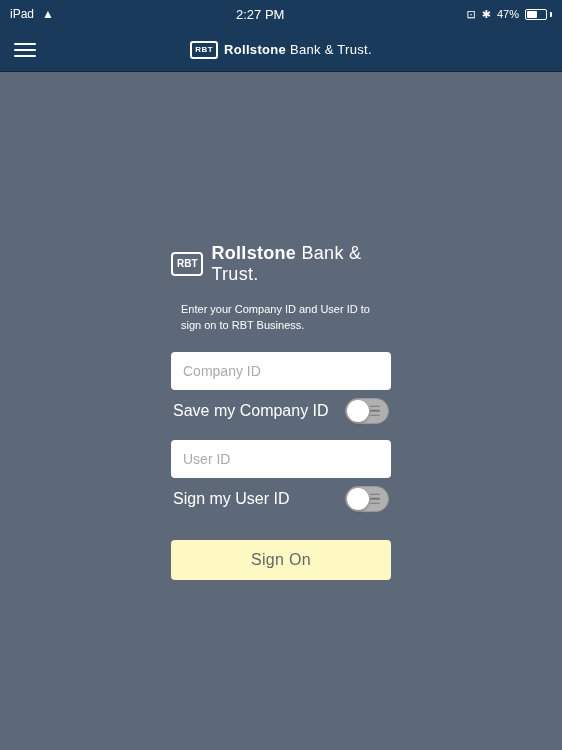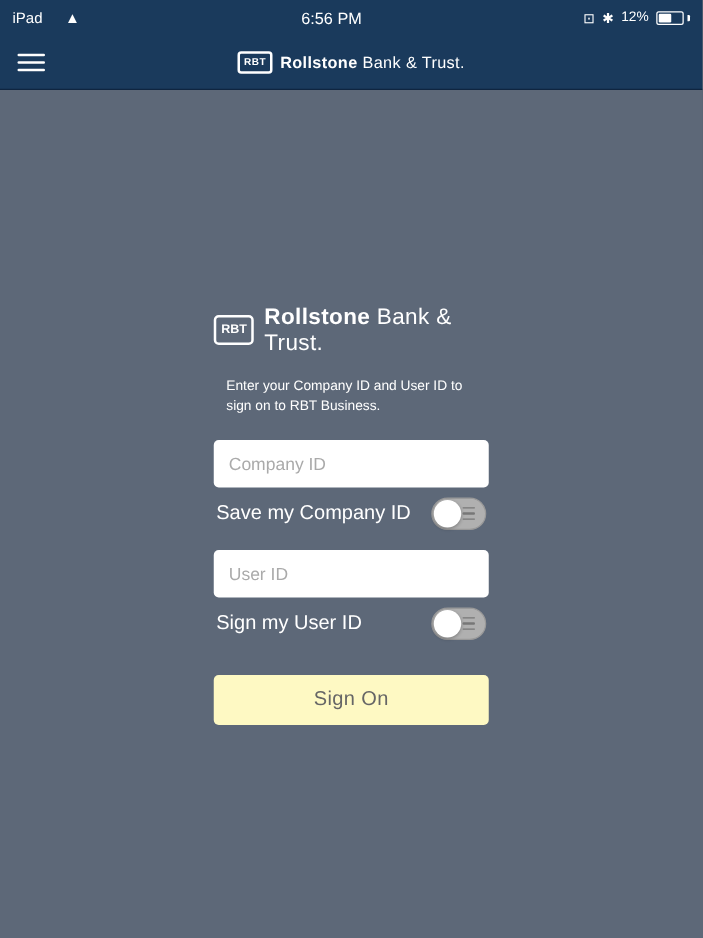--- a/index.html
+++ b/index.html
@@ -20,21 +20,21 @@
       display: flex;
       align-items: center;
       justify-content: space-between;
       padding: 0 10px;
       color: white;
       font-size: 12px;
     }
     .status-left {
       display: flex;
       align-items: center;
-      gap: 18px;
+      gap: 8px;
     }
     .status-center {
       font-size: 13px;
       font-weight: 500;
     }
     .status-right {
       display: flex;
       align-items: center;
       gap: 6px;
       font-size: 11px;
@@ -264,25 +264,25 @@
     }
   </style>
 </head>
 <body>
 
 <div class="status-bar">
   <div class="status-left">
     <span>iPad</span>
     <span>▲</span>
   </div>
-  <div class="status-center">6:56 PM</div>
+  <div class="status-center">2:27 PM</div>
   <div class="status-right">
     <span>⊡</span>
     <span>✱</span>
-    <span>12%</span>
+    <span>47%</span>
     <div class="battery-icon">
       <div class="battery-body">
         <div class="battery-fill"></div>
       </div>
       <div class="battery-tip"></div>
     </div>
   </div>
 </div>
 
 <div class="nav-bar">

